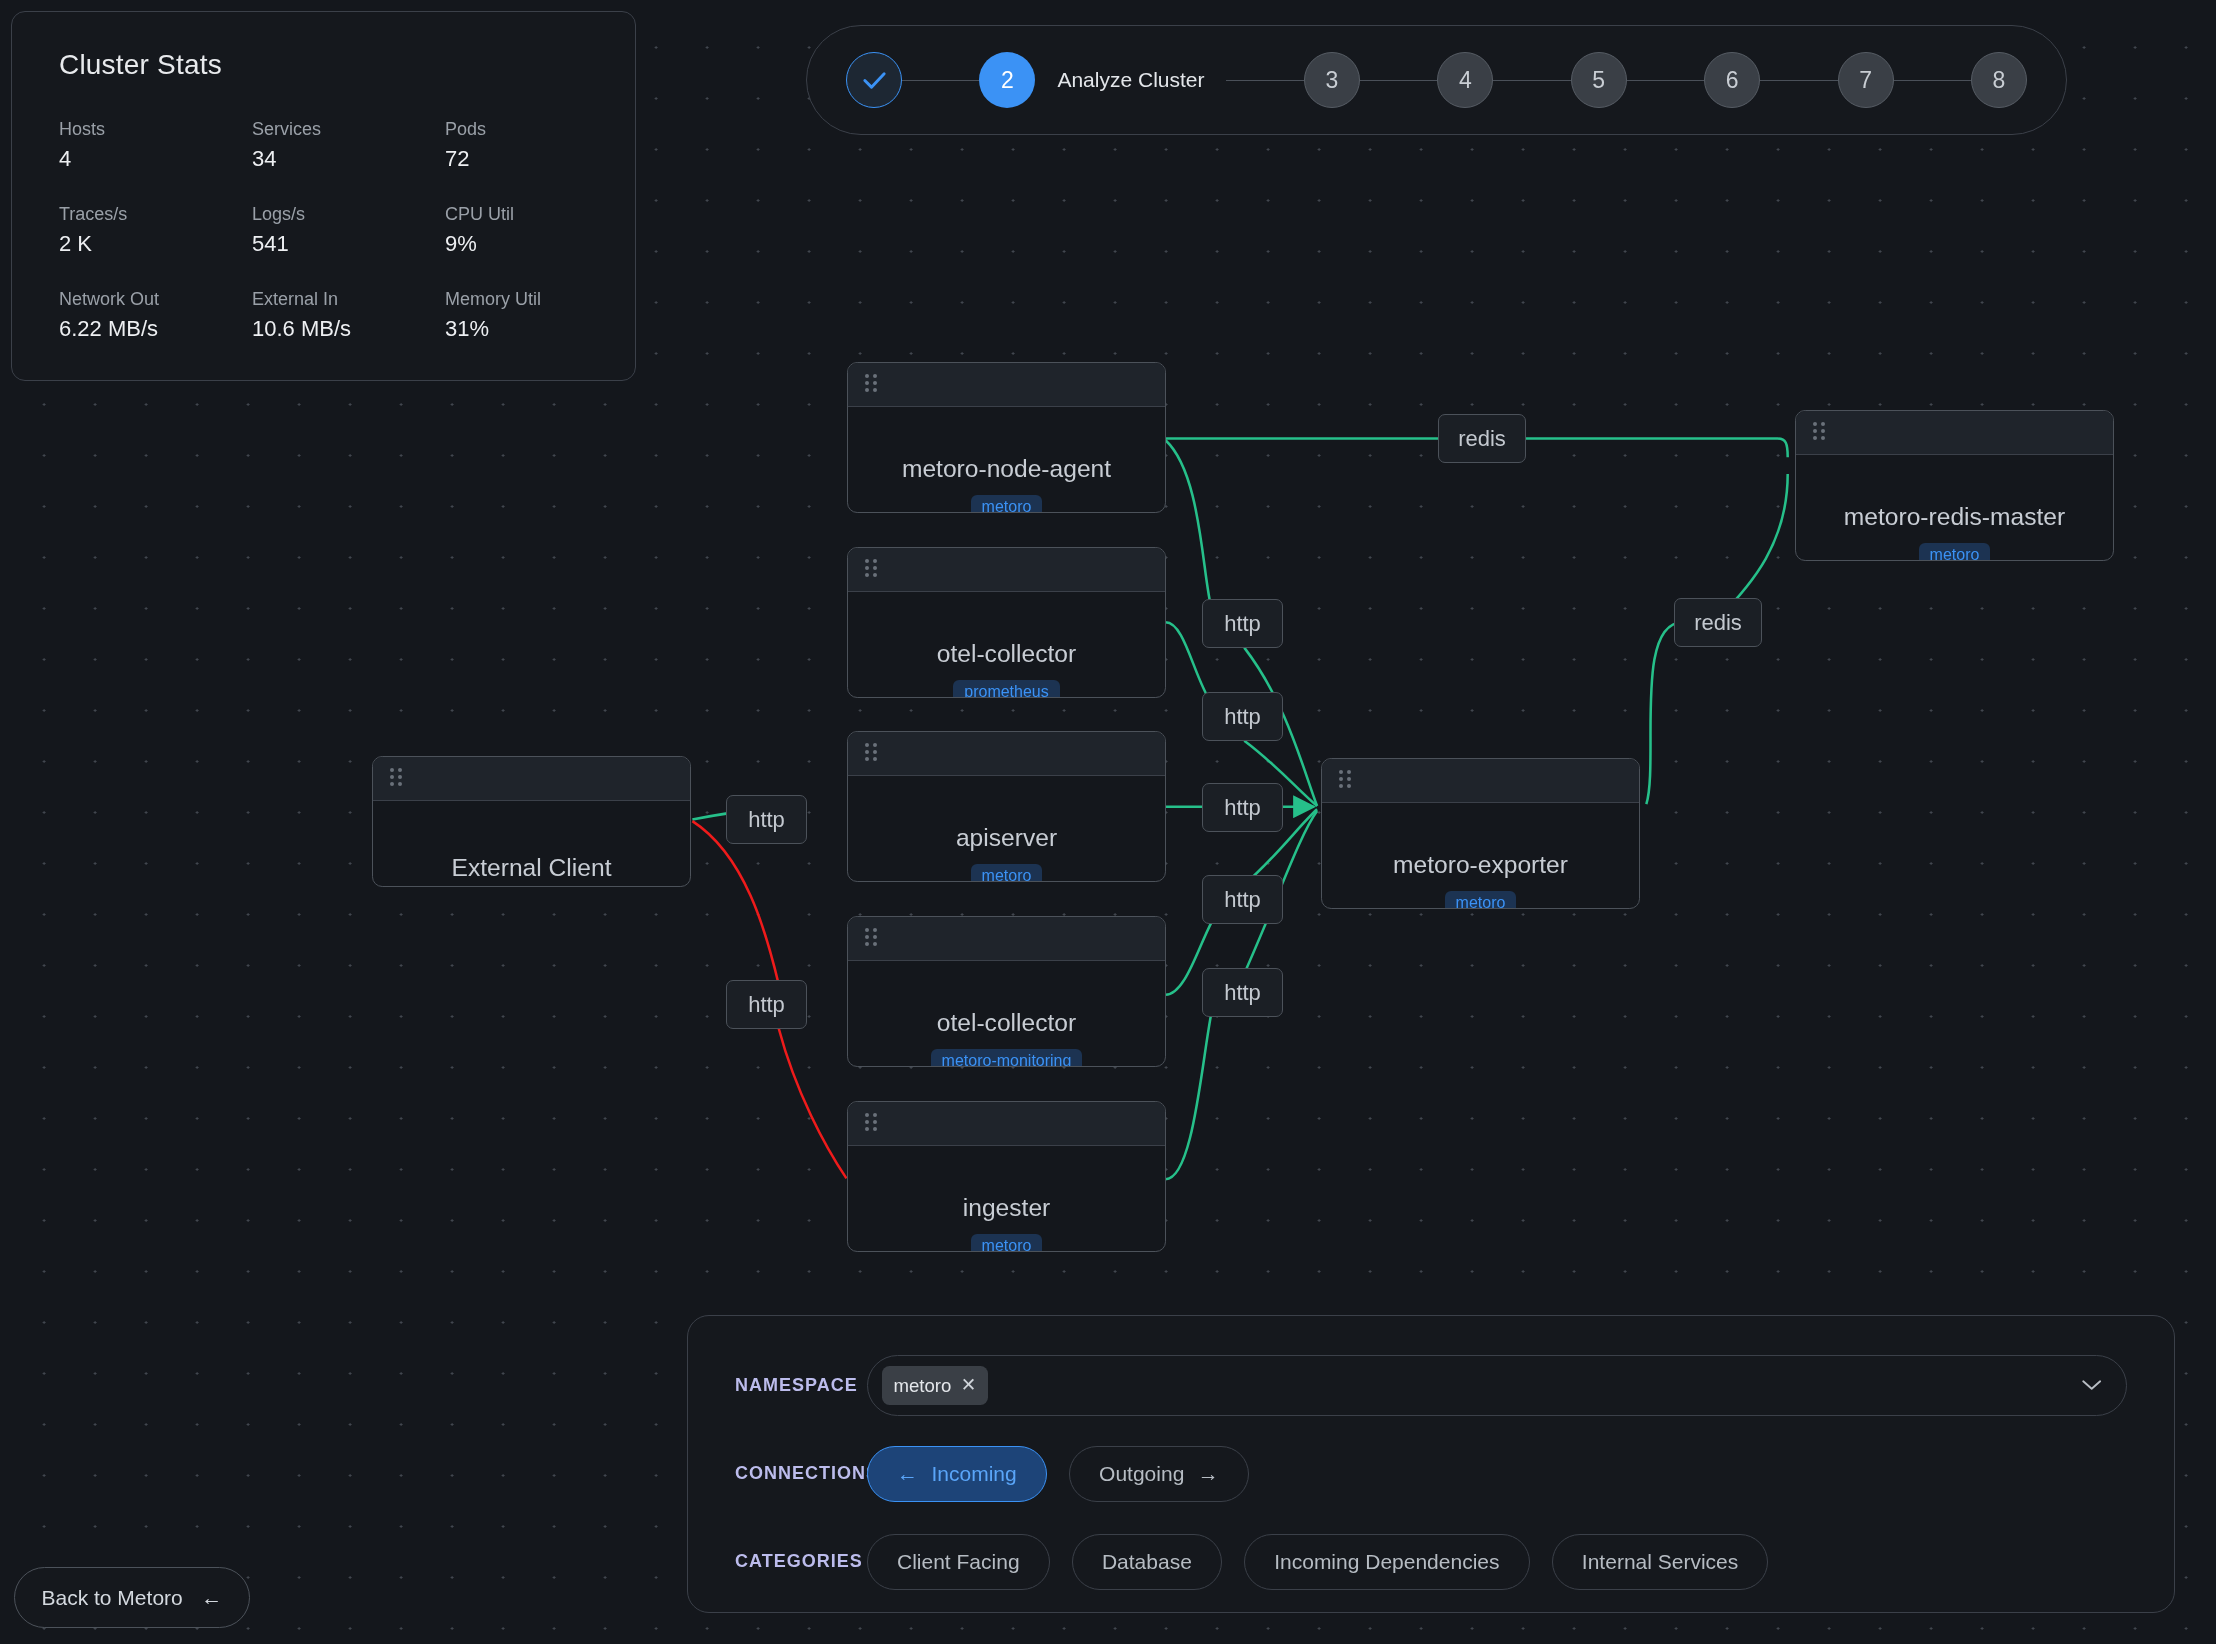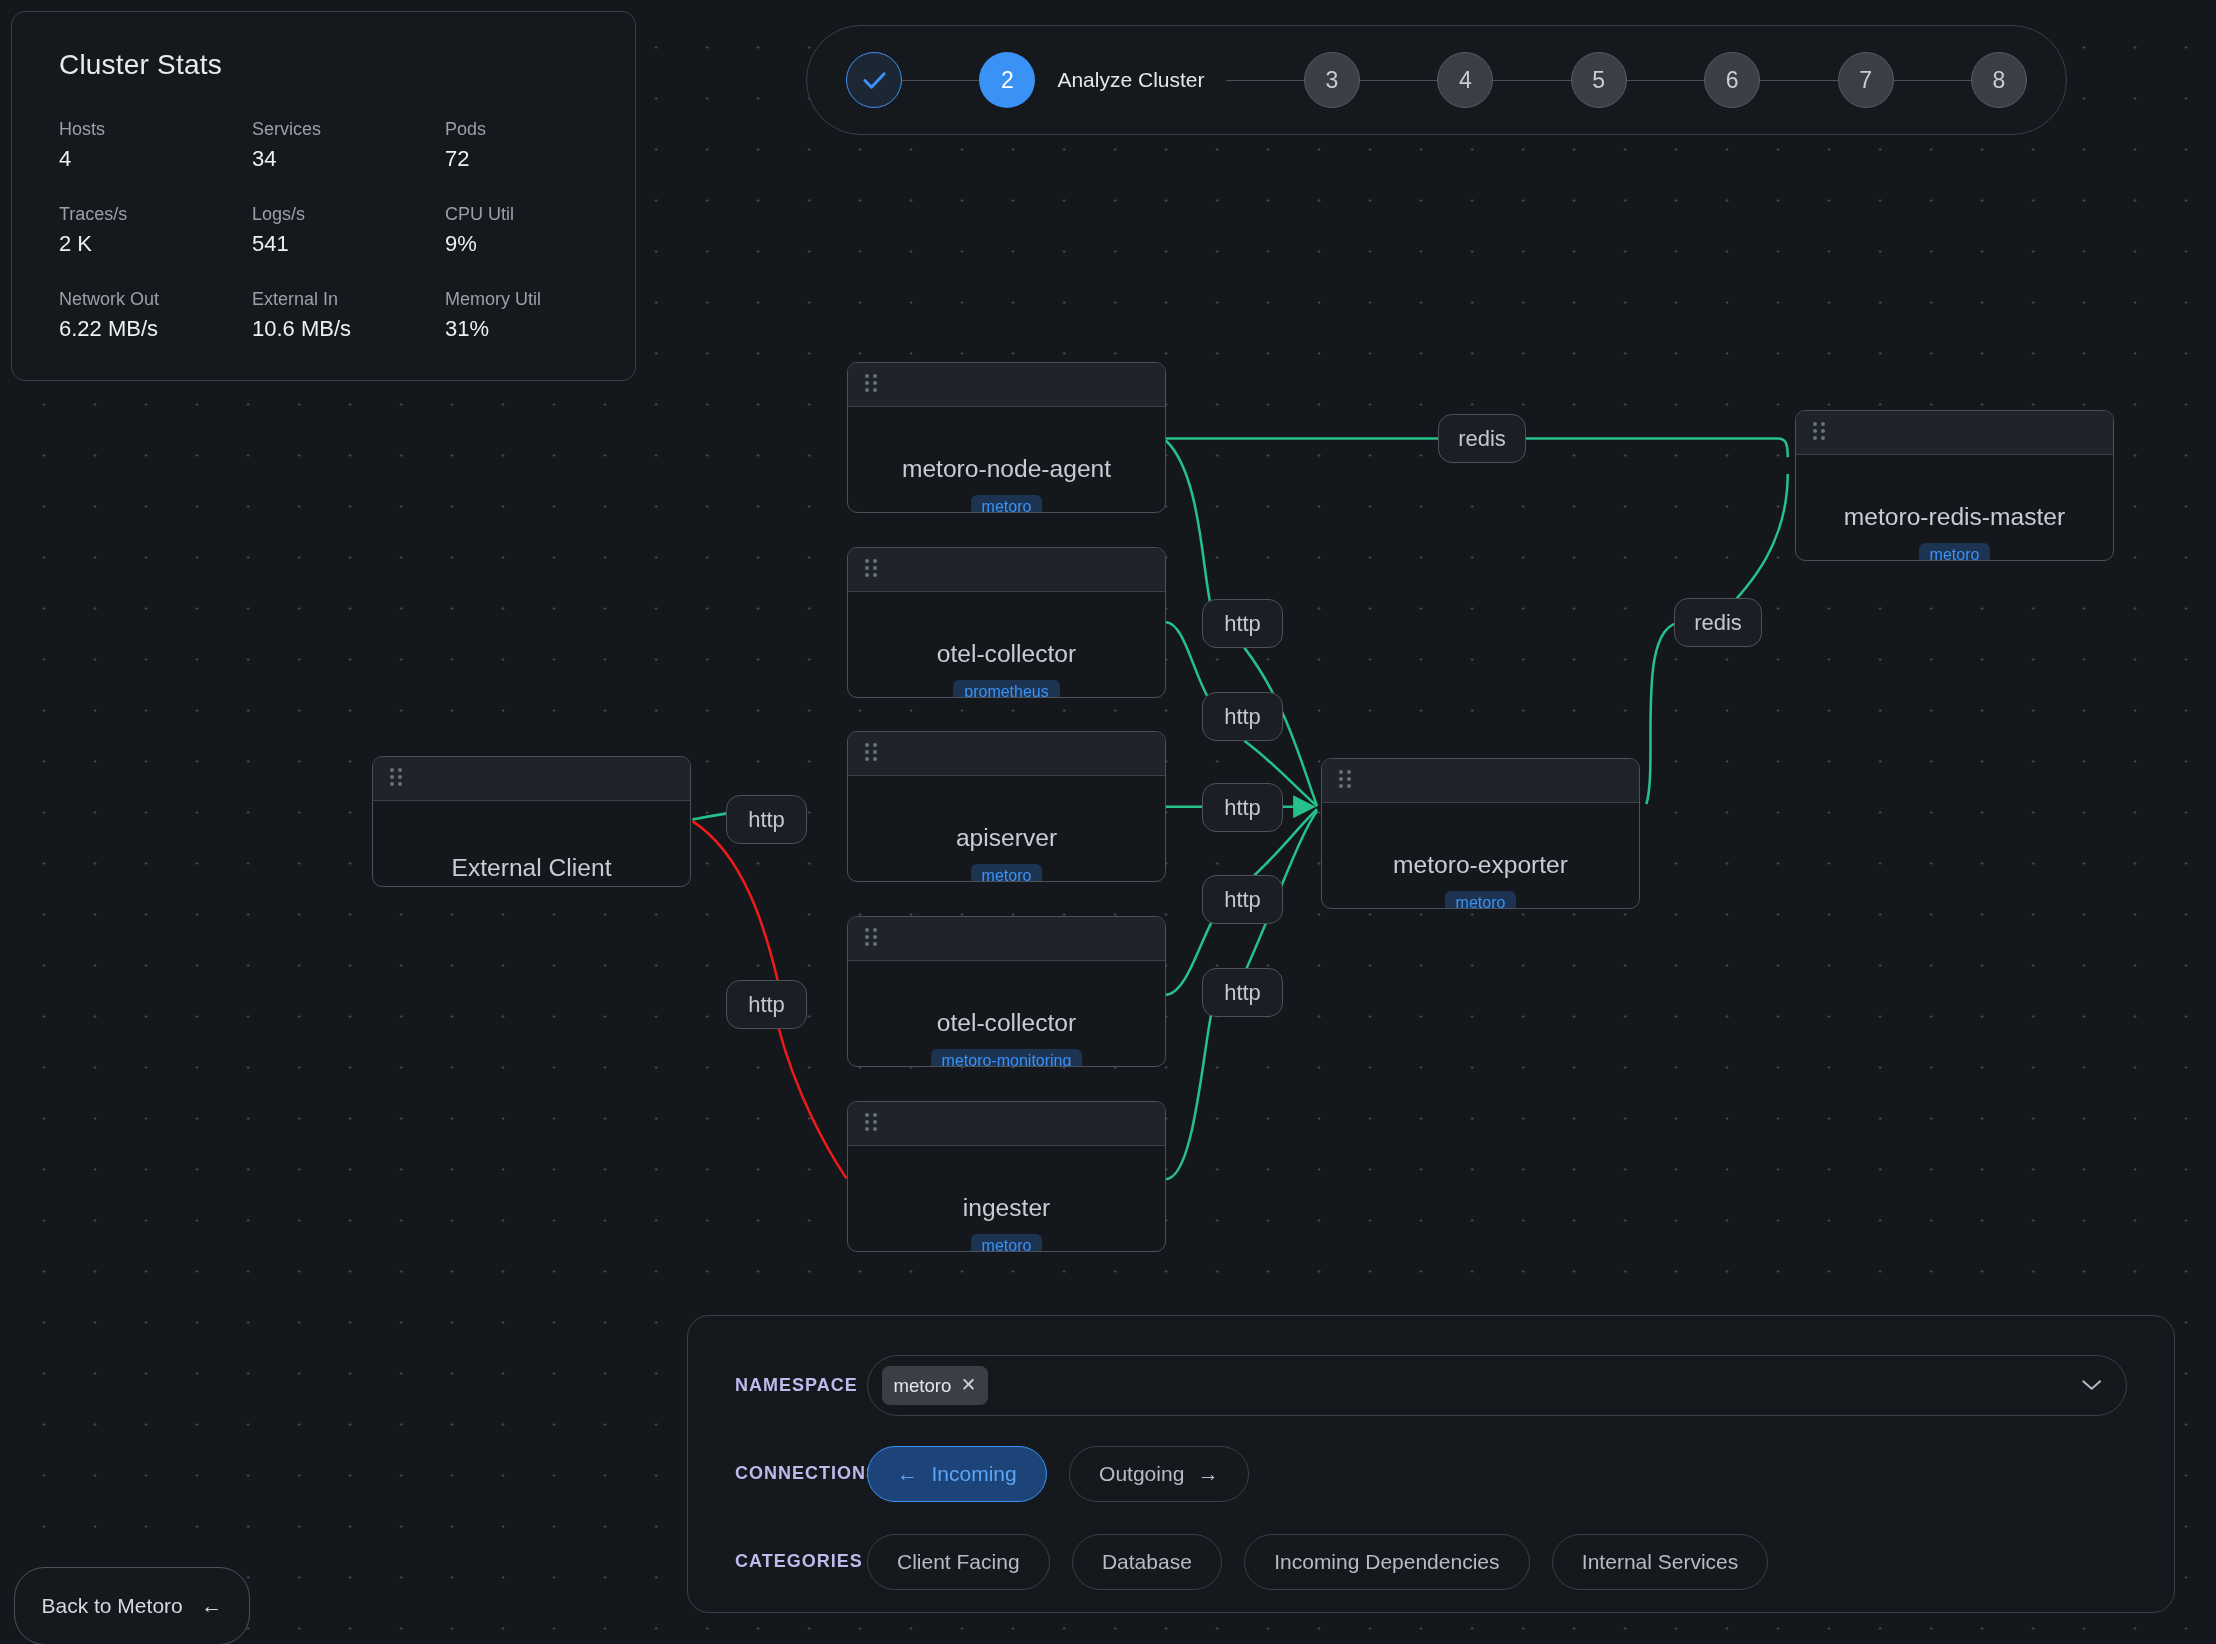--- a/index.html
+++ b/index.html
@@ -79,21 +79,21 @@
   }
   .node-title { font-size: 24.6px; color: #c8cdd4; white-space: nowrap; }
   .badge {
     font-size: 16px; color: #3b92f5; background: #1c3352;
     padding: 3.4px 11px; border-radius: 6px; white-space: nowrap;
   }
 
   
   .edge-label {
     position: absolute;
-    background: #1b1f25; border: 0.8px solid #4c525a; border-radius: 14px;
+    background: #1b1f25; border: 0.8px solid #4c525a; border-radius: 7px;
     color: #c3c8cf; font-size: 22px;
     display: flex; align-items: center; justify-content: center;
     height: 49px; padding: 0 15.2px; z-index: 5;
   }
 
   svg.edges { position: absolute; left: 0; top: 0; width: 2216px; height: 1644px; z-index: 1; pointer-events: none; }
   .node, .edge-label { z-index: 4; }
 
   
   .filters {
@@ -127,21 +127,21 @@
     height: 56px; border-radius: 28px;
     border: 0.8px solid #3b4049; background: #15181d;
     color: #b6bcc3; font-size: 21px;
     display: inline-flex; align-items: center; justify-content: center; gap: 13.5px;
     padding: 0 29px; margin-right: 18.6px; white-space: nowrap;
   }
   .pill.active { background: #1d4478; border-color: #3b92f5; color: #5aa5f8; }
 
   .back-btn {
     position: absolute; left: 13.5px; top: 1567px;
-    height: 78px; border: 0.8px solid #4c525a; border-radius: 30.5px;
+    height: 61px; border: 0.8px solid #4c525a; border-radius: 30.5px;
     background: #15181d; color: #d4d9df; font-size: 21px;
     display: inline-flex; align-items: center; gap: 18.6px; padding: 0 27px;
   }
 </style>
 </head>
 <body>
 
 <div id="root">
 
   <svg class="edges" viewBox="0 0 2618 1942">

